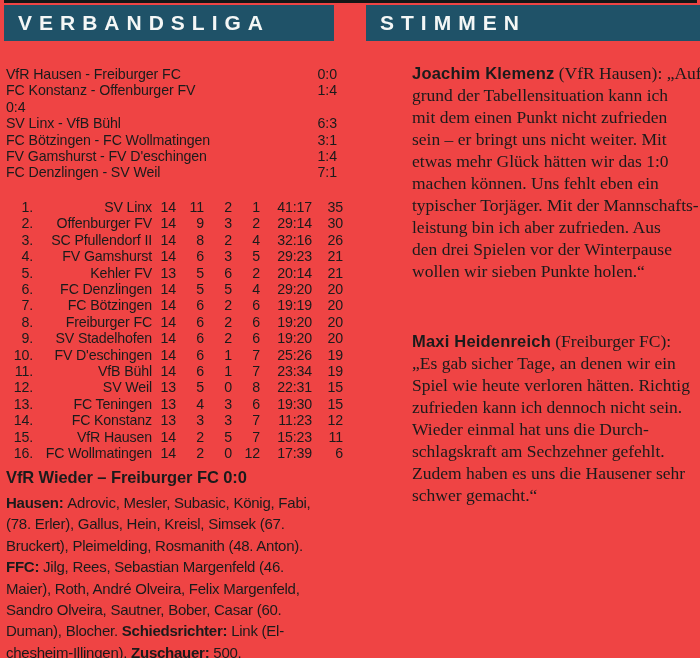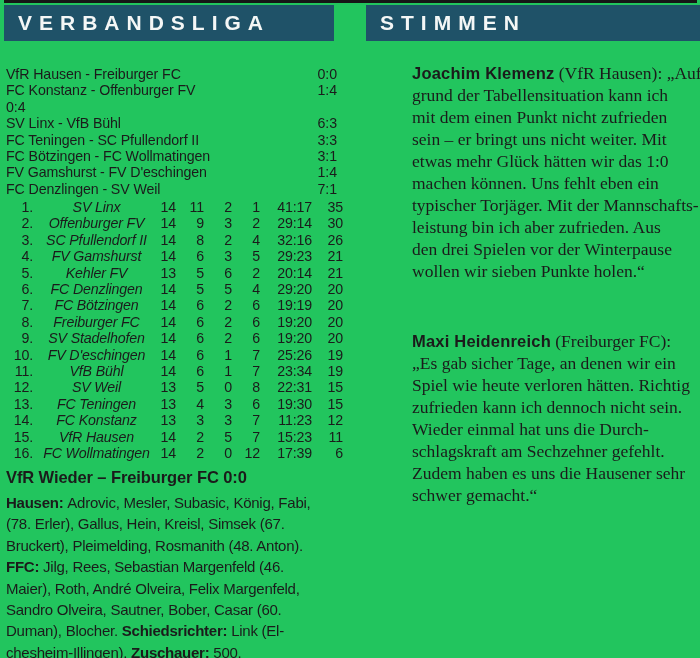--- a/index.html
+++ b/index.html
@@ -1,18 +1,18 @@
 <!DOCTYPE html>
 <html><head>
 <meta charset="utf-8">
 <style>
   html, body { margin:0; padding:0; background:#ffffff; }
   .page {
     position:relative; width:700px; height:658px;
-    background:#22c55e; overflow:hidden;
+    background:#ef4444; overflow:hidden;
     font-family:"Liberation Sans", sans-serif; color:#1b1b1b;
   }
   .top-rule { position:absolute; left:4px; top:0; width:693px; height:3px; background:#161616; }
 
   .band {
     position:absolute; top:5px; height:36px; background:#1f5268;
     color:#f4f7f6; display:flex; align-items:center;
     padding-left:14px; box-sizing:border-box;
     font-weight:bold; font-size:21px; letter-spacing:7px; white-space:nowrap;
   }
@@ -25,21 +25,21 @@
   }
   .result-row { display:flex; justify-content:space-between; white-space:nowrap; }
 
   .ltable {
     position:absolute; left:6px; top:199px; width:337px;
     font-size:14.2px; line-height:16.4px; letter-spacing:-0.15px;
   }
   .trow { display:flex; white-space:nowrap; }
   .trow > span { flex:none; }
   .c-pos  { width:27px;  text-align:right; }
-  .c-team { flex:1 1 auto !important; min-width:0; padding-left:8px; text-align:center;font-style:italic; }
+  .c-team { flex:1 1 auto !important; min-width:0; padding-left:8px; text-align:right; }
   .c-m    { width:24px;  text-align:right; }
   .c-w    { width:28px;  text-align:right; }
   .c-d    { width:28px;  text-align:right; }
   .c-l    { width:28px;  text-align:right; }
   .c-g    { width:52px;  text-align:right; }
   .c-p    { width:31px;  text-align:right; }
 
   .report { position:absolute; left:6px; top:468px; width:336px; }
   .report-title { margin:0 0 5px 0; font-size:16.5px; font-weight:bold; letter-spacing:-0.1px; }
   .report-body {
@@ -84,24 +84,20 @@
 
       <div class="result-row">
         <span class="score">0:4</span>
       </div>
 
       <div class="result-row">
         <span class="match">SV Linx - VfB Bühl</span>
         <span class="score">6:3</span>
       </div>
 
-      <div class="result-row">
-        <span class="match">FC Teningen - SC Pfullendorf II</span>
-        <span class="score">3:3</span>
-      </div>
 
       <div class="result-row">
         <span class="match">FC Bötzingen - FC Wollmatingen</span>
         <span class="score">3:1</span>
       </div>
 
       <div class="result-row">
         <span class="match">FV Gamshurst - FV D'eschingen</span>
         <span class="score">1:4</span>
       </div>

